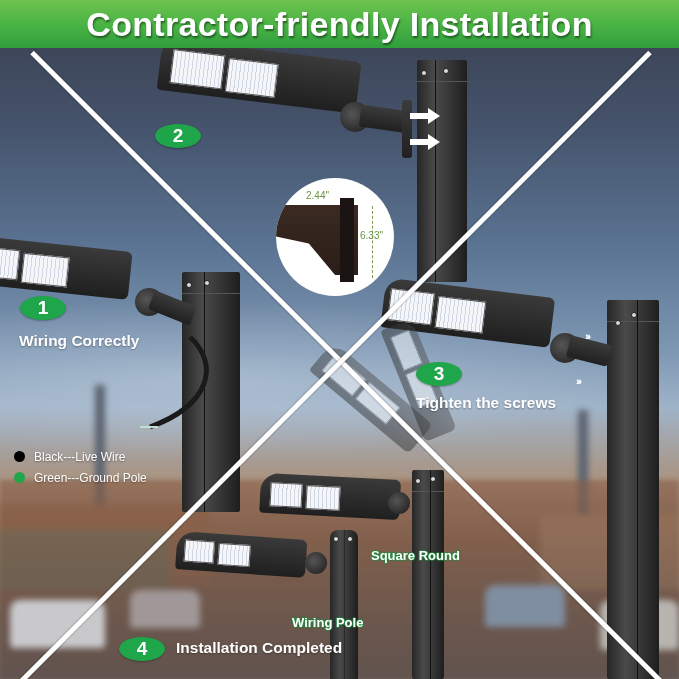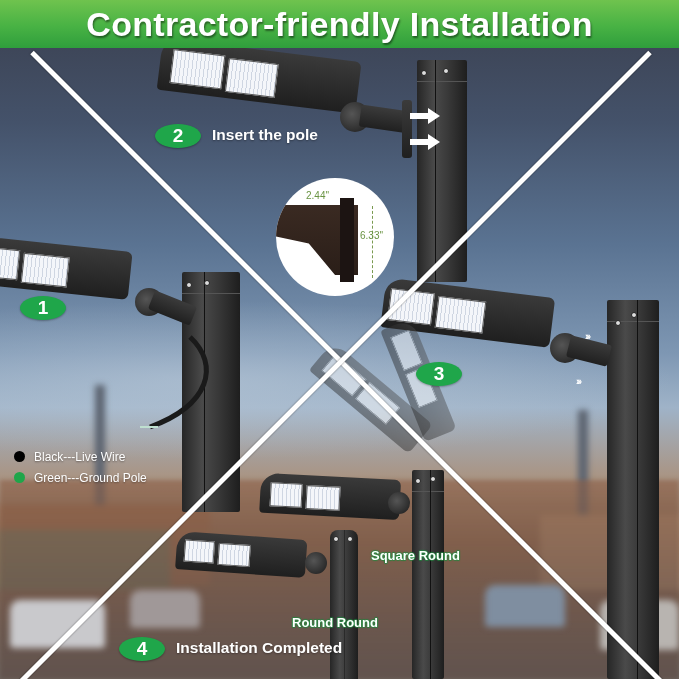--- a/index.html
+++ b/index.html
@@ -120,21 +120,20 @@
   <div class="knuckle" style="left:340px;top:102px;width:30px;height:30px;"></div>
   <div class="arm" style="left:360px;top:108px;width:50px;height:22px;transform:rotate(8deg);"></div>
   <div class="arm" style="left:402px;top:100px;width:10px;height:58px;"></div>
   <svg class="arrow" style="left:410px;top:108px;" width="30" height="16">
       <path d="M0 5h18V0l12 8-12 8v-5H0z" fill="#fff"></path>
     </svg>
   <svg class="arrow" style="left:410px;top:134px;" width="30" height="16">
       <path d="M0 5h18V0l12 8-12 8v-5H0z" fill="#fff"></path>
     </svg>
   <div class="badge" style="left:155px;top:124px;">2</div>
-  <div class="step-label" style="left:212px;top:126px;">Insert the pole</div>
 
   <div class="inset">
     <div class="bracket"></div>
     <div class="bracket-plate"></div>
     <div class="dim-line" style="left:96px;top:28px;height:72px;"></div>
     <div class="dim-text" style="left:30px;top:12px;">2.44"</div>
     <div class="dim-text" style="left:84px;top:52px;">6.33"</div>
   </div>
 
   <div class="pole" style="left:182px;top:272px;width:58px;height:240px;">
@@ -148,20 +147,21 @@
     <div class="lum-led" style="left:16px;top:10px;width:22px;height:30px;"></div>
     <div class="lum-led" style="left:42px;top:12px;width:46px;height:30px;"></div>
   </div>
   <div class="knuckle" style="left:135px;top:288px;width:28px;height:28px;"></div>
   <div class="arm" style="left:150px;top:298px;width:45px;height:20px;transform:rotate(22deg);"></div>
   <svg class="cable" style="left:140px;top:335px;" width="80" height="100">
     <path d="M50 2 C80 30 70 70 10 92" stroke="#1a1a1a" stroke-width="5" fill="none"></path>
     <line x1="0" y1="92" x2="18" y2="92" stroke="#bfe0d0" stroke-width="2"></line>
   </svg>
   <div class="badge" style="left:20px;top:296px;">1</div>
+  <div class="step-label" style="left:19px;top:332px;">Wiring Correctly</div>
 
   <div class="legend">
     <div class="legend-row">
       <span class="dot" style="background:#000;"></span>
       <span class="legend-text">Black---Live Wire</span>
     </div>
     <div class="legend-row">
       <span class="dot" style="background:#1fa64a;"></span>
       <span class="legend-text">Green---Ground Pole</span>
     </div>
@@ -176,20 +176,21 @@
   <div class="lum" style="left:382px;top:298px;width:170px;height:52px;transform:rotate(7deg);">
     <div class="lum-body" style="width:170px;height:50px;"></div>
     <div class="lum-led" style="left:6px;top:10px;width:44px;height:32px;"></div>
     <div class="lum-led" style="left:54px;top:12px;width:48px;height:32px;"></div>
   </div>
   <div class="knuckle" style="left:550px;top:333px;width:30px;height:30px;"></div>
   <div class="arm" style="left:568px;top:340px;width:42px;height:22px;transform:rotate(14deg);"></div>
   <span class="chevrons" style="left:585px;top:331px;">›››</span>
   <span class="chevrons" style="left:576px;top:376px;">›››</span>
   <div class="badge" style="left:416px;top:362px;">3</div>
+  <div class="step-label" style="left:416px;top:394px;">Tighten the screws</div>
 
   <div class="lum ghost" style="left:290px;top:420px;width:130px;height:40px;transform:rotate(40deg);">
     <div class="lum-body" style="width:130px;height:38px;"></div>
     <div class="lum-led" style="left:10px;top:8px;width:40px;height:22px;"></div>
     <div class="lum-led" style="left:54px;top:8px;width:40px;height:22px;"></div>
   </div>
   <div class="lum ghost" style="left:320px;top:418px;width:120px;height:36px;transform:rotate(68deg);">
     <div class="lum-body" style="width:120px;height:34px;"></div>
     <div class="lum-led" style="left:10px;top:7px;width:36px;height:20px;"></div>
     <div class="lum-led" style="left:50px;top:7px;width:36px;height:20px;"></div>
@@ -214,17 +215,17 @@
     <div class="bolt" style="left:17px;top:6px;"></div>
   </div>
   <div class="lum" style="left:176px;top:540px;width:130px;height:40px;transform:rotate(4deg);">
     <div class="lum-body" style="width:130px;height:38px;"></div>
     <div class="lum-led" style="left:8px;top:8px;width:30px;height:22px;"></div>
     <div class="lum-led" style="left:42px;top:9px;width:32px;height:22px;"></div>
   </div>
   <div class="knuckle" style="left:305px;top:552px;width:22px;height:22px;"></div>
 
   <div class="pole-label" style="left:371px;top:548px;">Square Round</div>
-  <div class="pole-label" style="left:292px;top:615px;">Round Round</div>
+  <div class="pole-label" style="left:292px;top:615px;">Wiring Pole</div>
 
   <div class="badge" style="left:119px;top:637px;">4</div>
   <div class="step-label" style="left:176px;top:639px;">Installation Completed</div>
 </div>
 
 </body></html>

